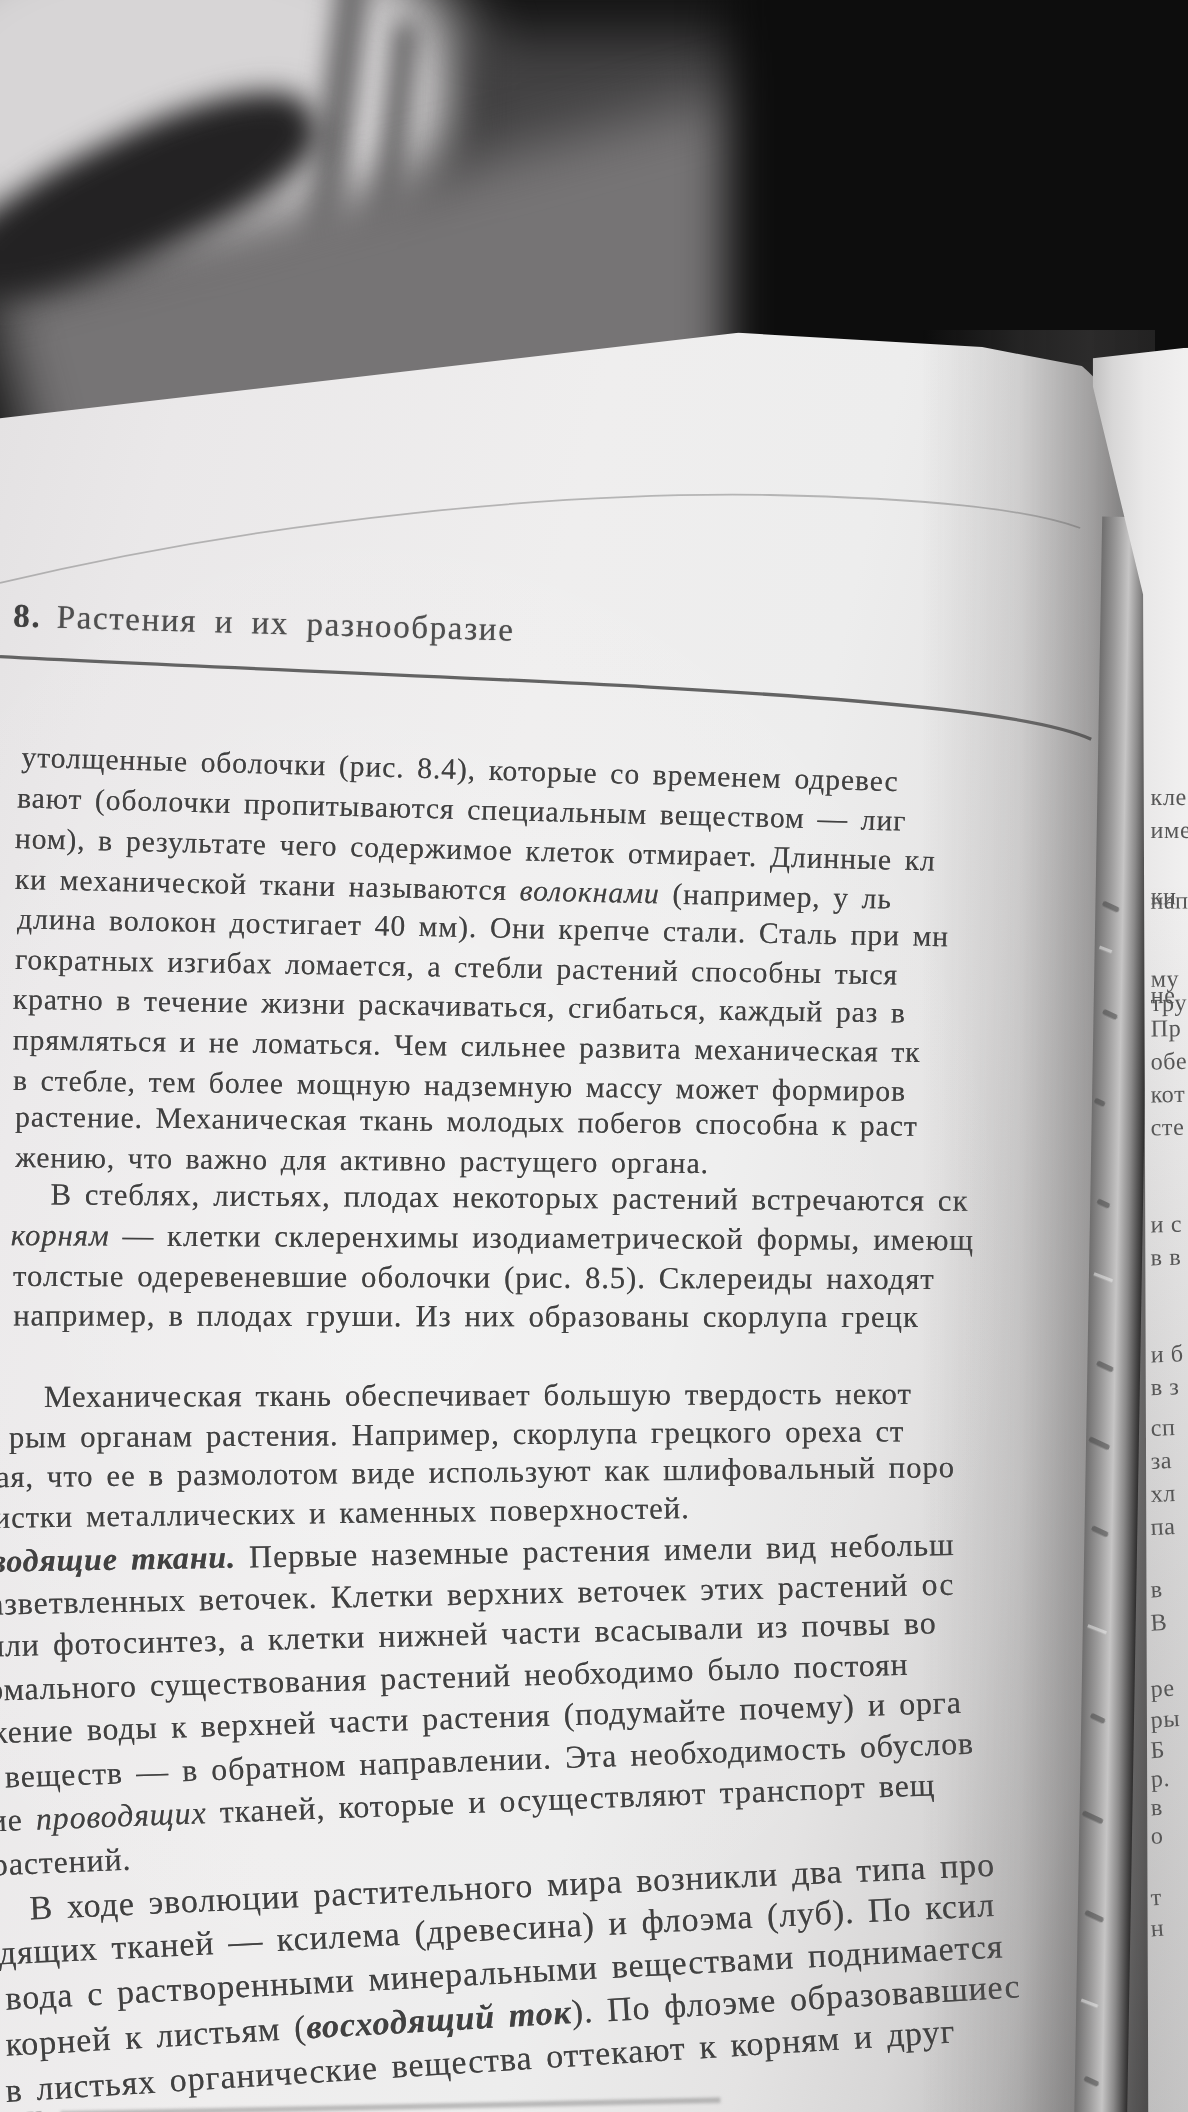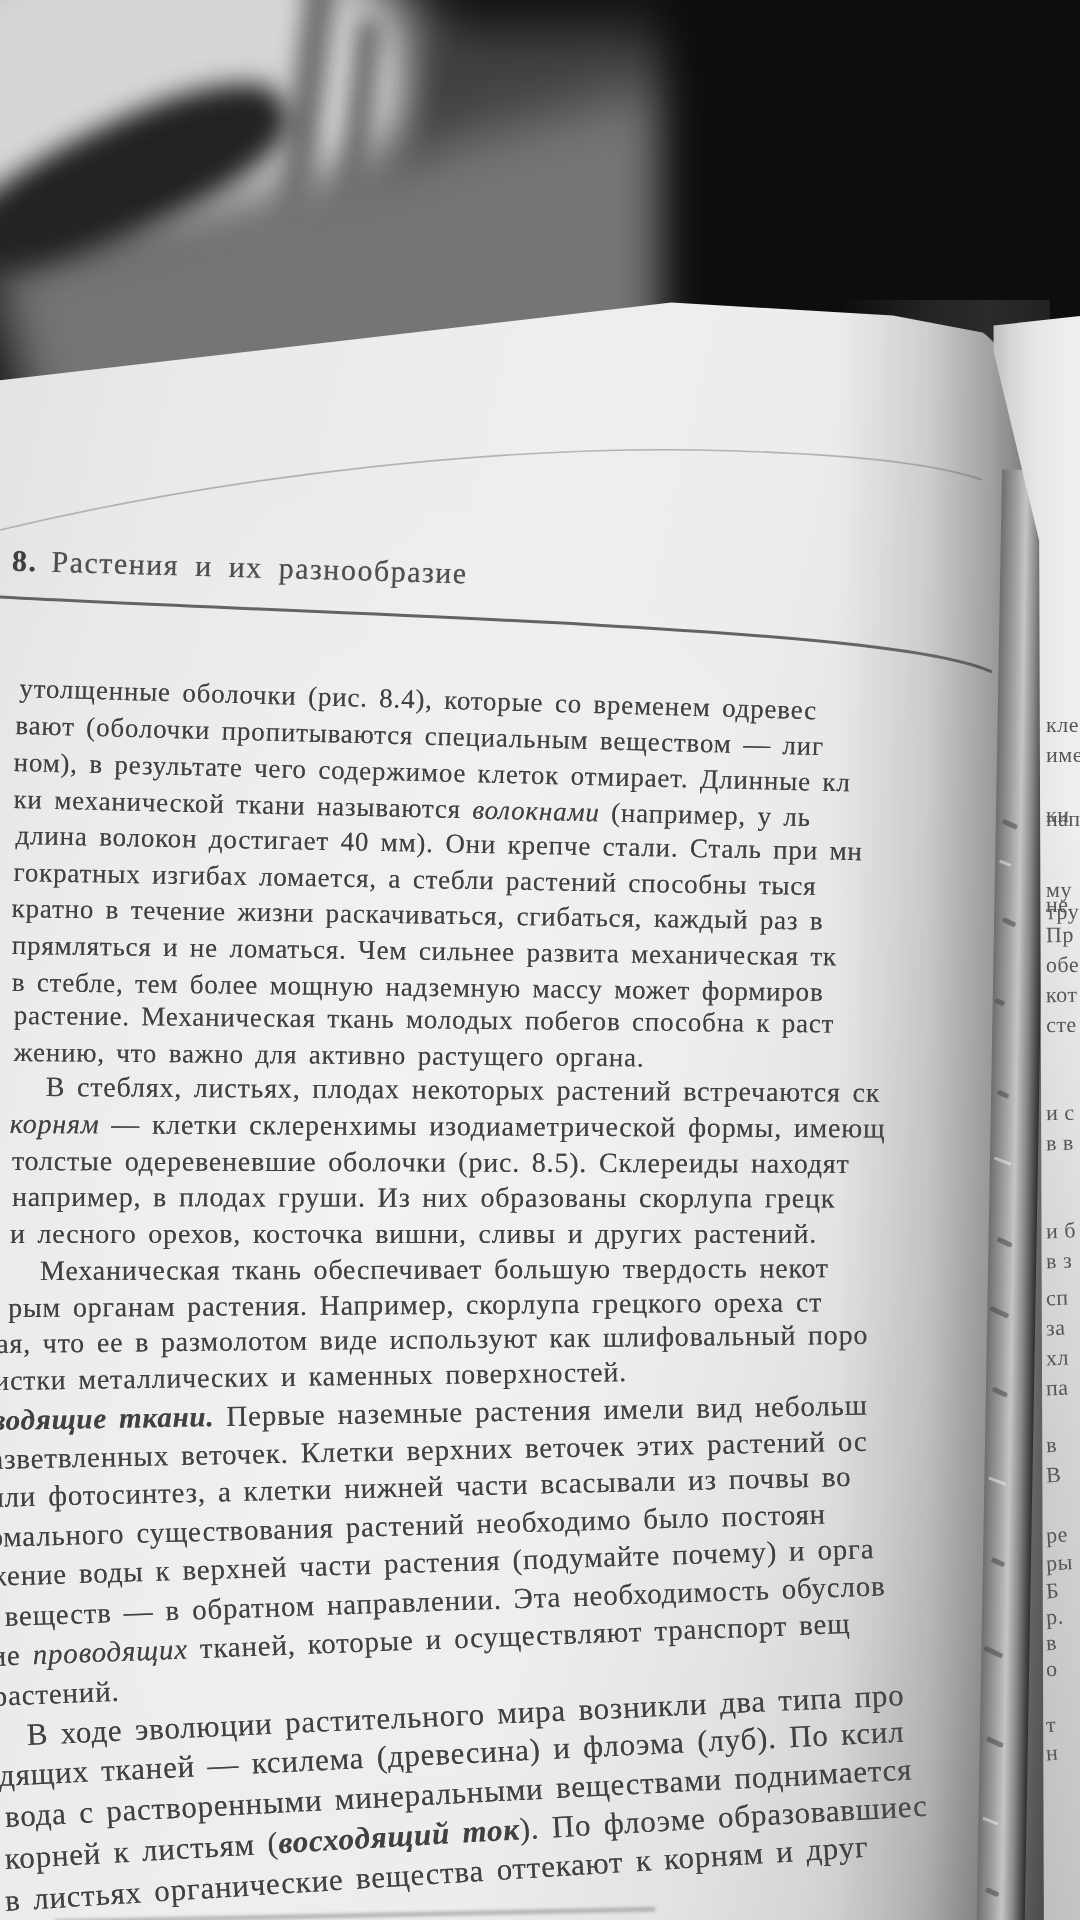--- a/index.html
+++ b/index.html
@@ -98,21 +98,20 @@
       <div class="tl" style="left: 14px; top: 857px; font-size: 27px; transform: rotate(1deg); transform-origin: left top;"><span>гократных изгибах ломается, а стебли растений способны тыся</span></div>
       <div class="tl" style="left: 12px; top: 893px; font-size: 27px; transform: rotate(0.9deg); transform-origin: left top;"><span>кратно в течение жизни раскачиваться, сгибаться, каждый раз в</span></div>
       <div class="tl" style="left: 12px; top: 930px; font-size: 27px; transform: rotate(0.8deg); transform-origin: left top;"><span>прямляться и не ломаться. Чем сильнее развита механическая тк</span></div>
       <div class="tl" style="left: 12px; top: 967px; font-size: 27px; transform: rotate(0.7deg); transform-origin: left top;"><span>в стебле, тем более мощную надземную массу может формиров</span></div>
       <div class="tl" style="left: 14px; top: 1000px; font-size: 27px; transform: rotate(0.6deg); transform-origin: left top;"><span>растение. Механическая ткань молодых побегов способна к раст</span></div>
       <div class="tl" style="left: 14px; top: 1037px; font-size: 27px; transform: rotate(0.5deg); transform-origin: left top;"><span>жению, что важно для активно растущего органа.</span></div>
       <div class="tl" style="left: 46px; top: 1071px; font-size: 28px; transform: rotate(0.4deg); transform-origin: left top;"><span>В стеблях, листьях, плодах некоторых растений встречаются ск</span></div>
       <div class="tl" style="left: 10px; top: 1108px; font-size: 28px; transform: rotate(0.3deg); transform-origin: left top;"><span class="it">корням</span><span> — клетки склеренхимы изодиаметрической формы, имеющ</span></div>
       <div class="tl" style="left: 12px; top: 1145px; font-size: 28px; transform: rotate(0.2deg); transform-origin: left top;"><span>толстые одеревеневшие оболочки (рис. 8.5). Склереиды находят</span></div>
       <div class="tl" style="left: 12px; top: 1181px; font-size: 28px; transform: rotate(0.1deg); transform-origin: left top;"><span>например, в плодах груши. Из них образованы скорлупа грецк</span></div>
-      <div class="tl" style="left: 10px; top: 1218px; font-size: 28px; transform: rotate(0deg); transform-origin: left top;"><span>и лесного орехов, косточка вишни, сливы и других растений.</span></div>
       <div class="tl" style="left: 40px; top: 1255px; font-size: 28px; transform: rotate(-0.2deg); transform-origin: left top;"><span>Механическая ткань обеспечивает большую твердость некот</span></div>
       <div class="tl" style="left: 8px; top: 1292px; font-size: 28px; transform: rotate(-0.4deg); transform-origin: left top;"><span>рым органам растения. Например, скорлупа грецкого ореха ст</span></div>
       <div class="tl" style="left: -4px; top: 1328px; font-size: 28px; transform: rotate(-0.6deg); transform-origin: left top;"><span>ая, что ее в размолотом виде используют как шлифовальный поро</span></div>
       <div class="tl" style="left: -6px; top: 1365px; font-size: 28px; transform: rotate(-0.8deg); transform-origin: left top;"><span>истки металлических и каменных поверхностей.</span></div>
       <div class="tl" style="left: -8px; top: 1404px; font-size: 29px; transform: rotate(-1deg); transform-origin: left top;"><span class="bi">водящие ткани.</span><span> Первые наземные растения имели вид небольш</span></div>
       <div class="tl" style="left: -10px; top: 1443px; font-size: 29px; transform: rotate(-1.2deg); transform-origin: left top;"><span>азветвленных веточек. Клетки верхних веточек этих растений ос</span></div>
       <div class="tl" style="left: -10px; top: 1481px; font-size: 29px; transform: rotate(-1.4deg); transform-origin: left top;"><span>яли фотосинтез, а клетки нижней части всасывали из почвы во</span></div>
       <div class="tl" style="left: -12px; top: 1521px; font-size: 29px; transform: rotate(-1.6deg); transform-origin: left top;"><span>рмального существования растений необходимо было постоян</span></div>
       <div class="tl" style="left: -14px; top: 1560px; font-size: 29px; transform: rotate(-1.8deg); transform-origin: left top;"><span>жение воды к верхней части растения (подумайте почему) и орга</span></div>
       <div class="tl" style="left: 4px; top: 1600px; font-size: 29px; transform: rotate(-2deg); transform-origin: left top;"><span>веществ — в обратном направлении. Эта необходимость обуслов</span></div>

